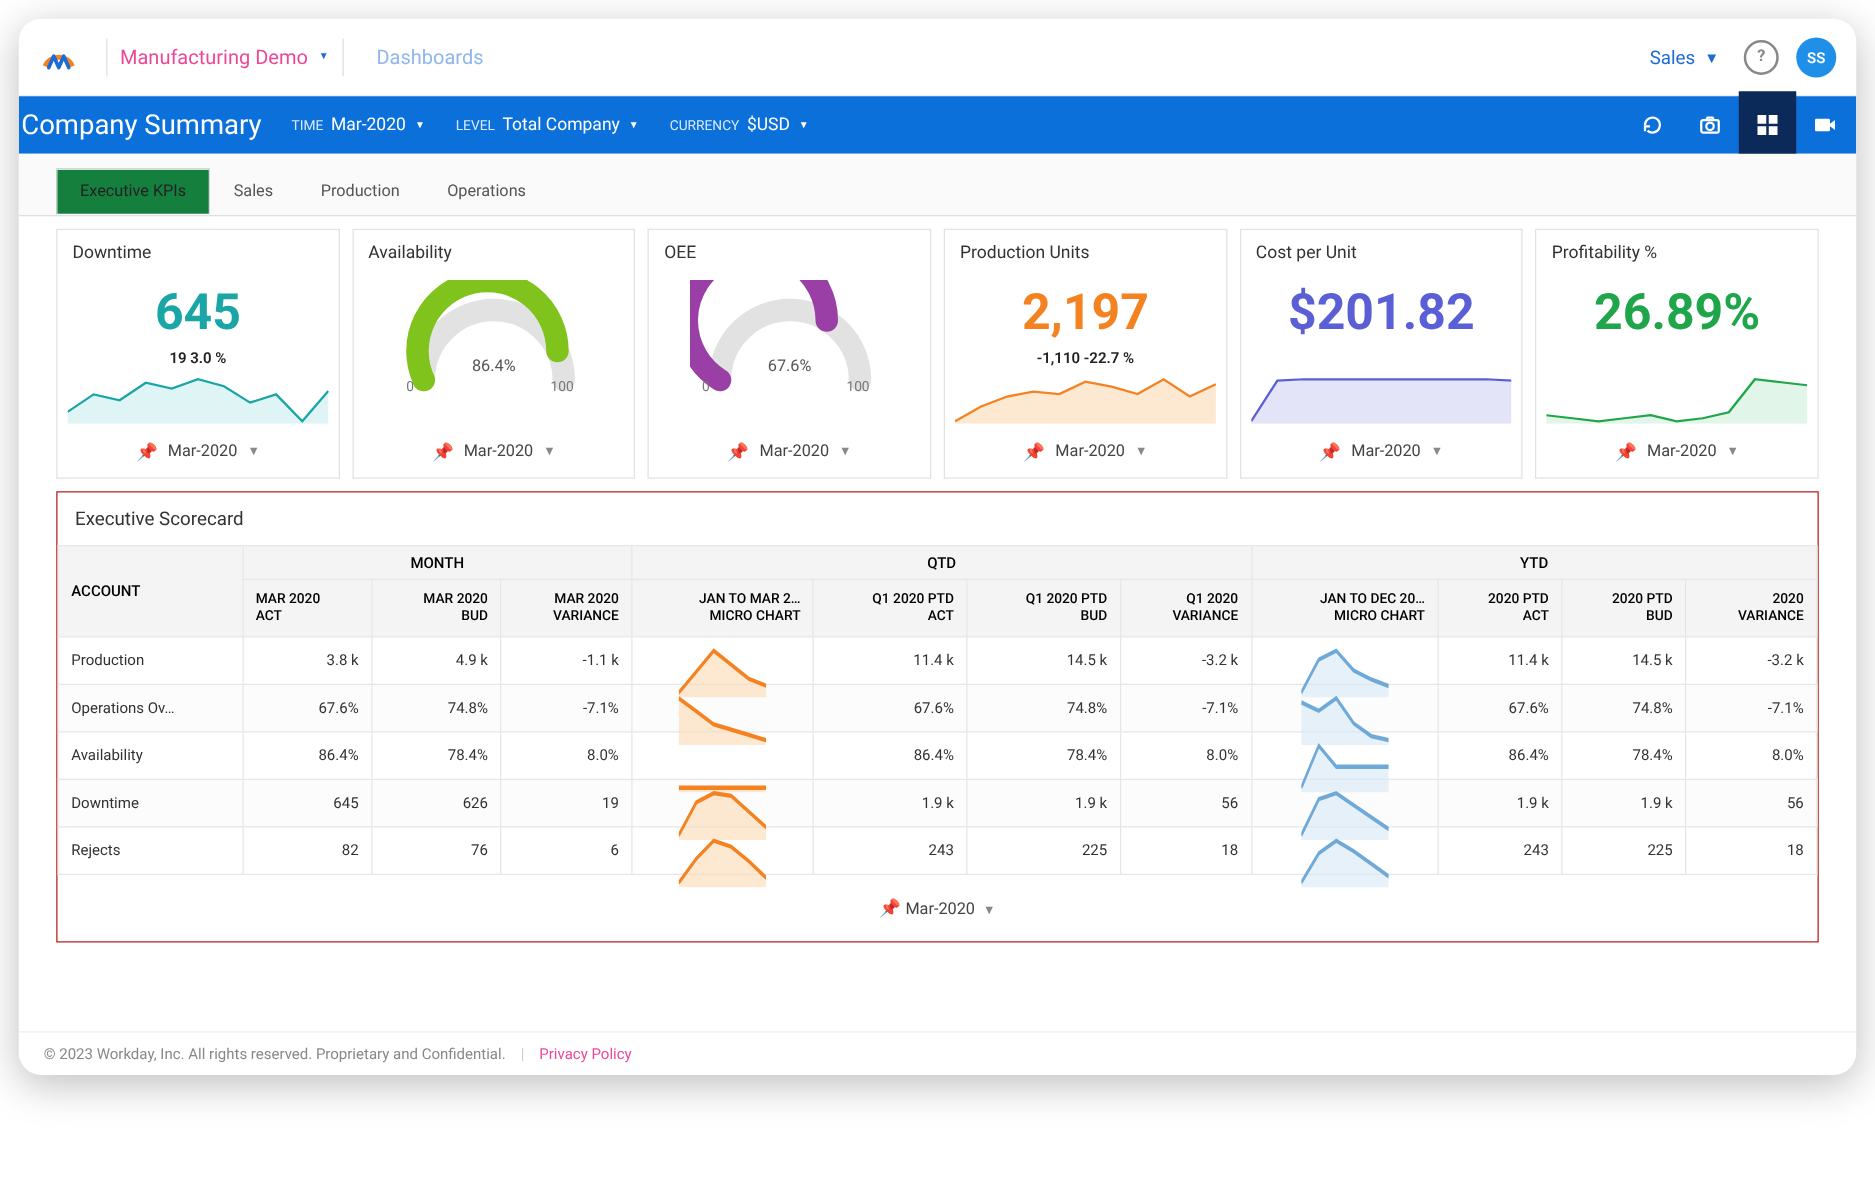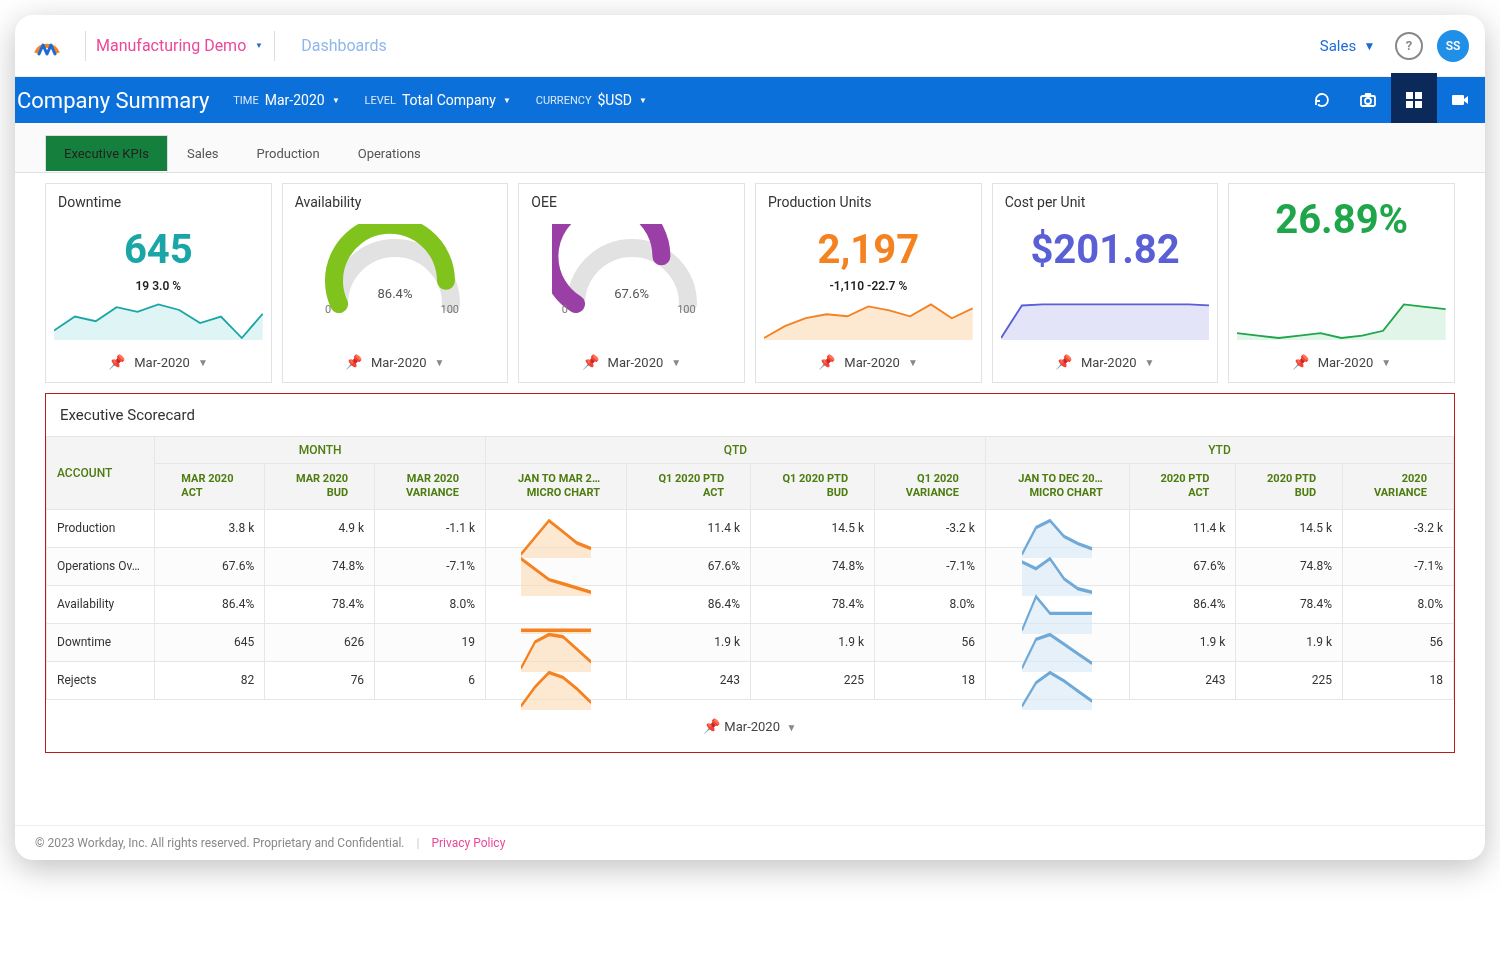--- a/index.html
+++ b/index.html
@@ -89,23 +89,23 @@
   
   .gauge-wrap { position:relative; width:160px; height:110px; margin-top:6px;}
   .gauge-lbl { position:absolute; bottom:18px; font-size:11px; color:#777;}
   .gauge-lbl.left { left:10px;} .gauge-lbl.right { right:16px;}
   .gauge-center { position:absolute; top:62px; left:0; right:0; text-align:center; font-size:13px; color:#555;}
   
   .scorecard-wrap { margin:10px 30px 0 30px; border:1px solid #b91c1c; }
   .scorecard-wrap .sec-title { font-size:15px; padding:12px 14px;}
   table.score { width:100%; border-collapse:collapse; font-size:12px;}
   table.score th, table.score td { border:1px solid #e6e6e6; padding:6px 10px;}
-  table.score thead th { background:#f4f4f4; font-weight:500; color:#4d7c0f;}
+  table.score thead th { background:#f4f4f4; font-weight:500; color:#000000;}
   table.score thead tr.group th { text-align:center; font-size:12px;}
-  table.score thead tr.cols th { text-align:right; font-size:11px; line-height:1.3; padding:8px 26px;font-weight:bold;}
+  table.score thead tr.cols th { text-align:right; font-size:11px; line-height:1.3; padding:8px 10px;}
   table.score thead tr.cols th:first-child { text-align:left;}
   table.score tbody td { text-align:right;}
   table.score tbody td:first-child { text-align:left;}
   table.score tbody tr:nth-child(even){ background:#fcfcfc;}
   .micro { width:70px; height:22px; display:inline-block;}
   .score-footer{ text-align:center; padding:18px 0; font-size:13px; color:#444;}
   
   .page-footer { margin-top:auto; border-top:1px solid #eee; padding:10px 20px; font-size:12px; color:#888; display:flex; align-items:center; gap:12px;}
   .page-footer a { color:#ec4899; text-decoration:none;}
   .carettri::before { content:"▼"; display:inline-block; transform:scale(0.8);}
@@ -282,20 +282,21 @@
   </svg>
           </div>
         </div>
     <div class="card-footer">
       <span class="pin-icon">📌</span>
       <span>Mar-2020</span>
       <span class="caret-down">▼</span>
     </div>
       </div>
       <div class="card">
+    <div class="card-title">Profitability %</div>
     <div class="card-body">
           <div class="big-number" style="color:#1fa64a">26.89%</div>
 
       <div style="width:100%;margin-top:auto">
             <svg class="spark" viewBox="0 0 200 42" preserveAspectRatio="none">
     <path d="M0 35.2 L20 37.6 L40 40 L60 37.6 L80 35.2 L100 40 L120 37.6 L140 32.8 L160 6.399999999999999 L180 8.799999999999997 L200 11.2 L200 42 L0 42 Z" fill="#cfeedb" opacity="0.6"></path>
     <path d="M0 35.2 L20 37.6 L40 40 L60 37.6 L80 35.2 L100 40 L120 37.6 L140 32.8 L160 6.399999999999999 L180 8.799999999999997 L200 11.2" fill="none" stroke="#1fa64a" stroke-width="1.8"></path>
   </svg>
           </div>
         </div>

